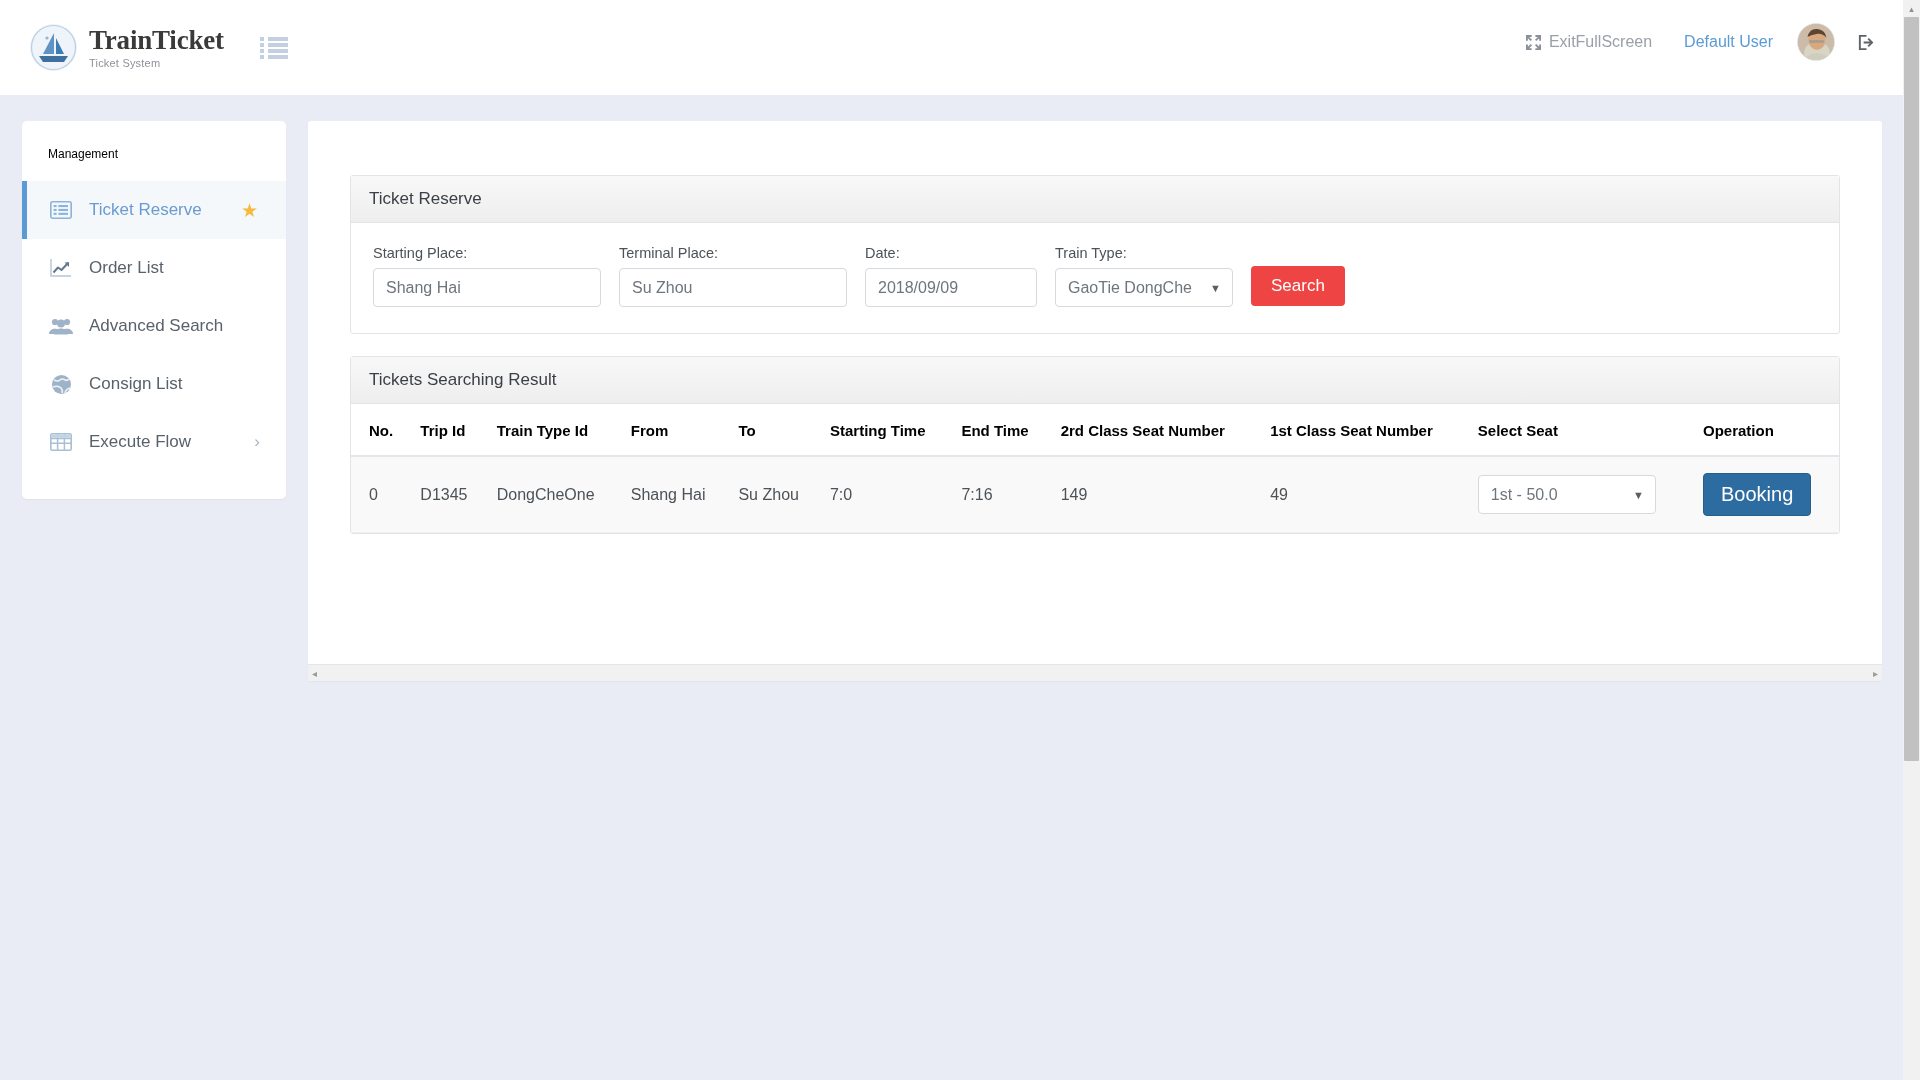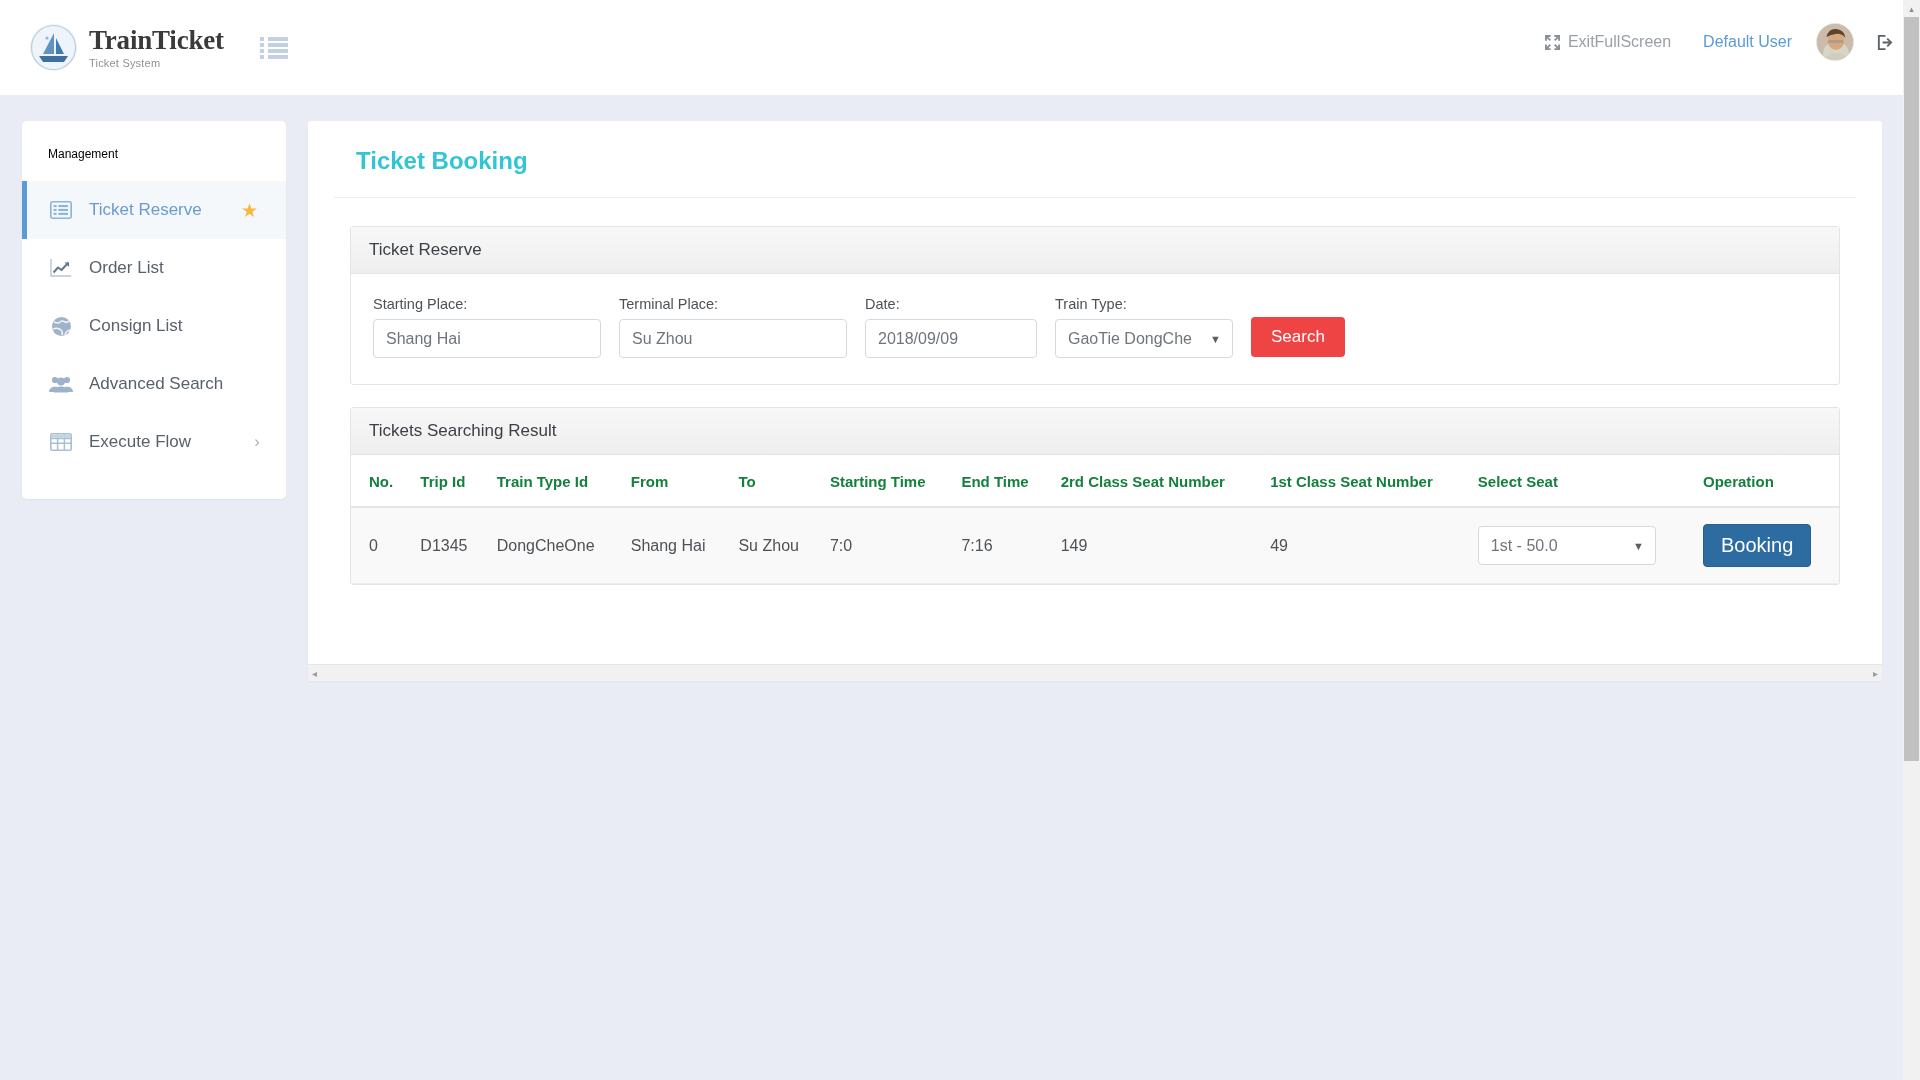--- a/index.html
+++ b/index.html
@@ -47,21 +47,21 @@
     width: 28px; height: 22px;
     display: flex; flex-direction: column; justify-content: space-between;
     cursor: pointer;
   }
   .ham-row { display: flex; align-items: center; gap: 4px; height: 4px; }
   .ham-dot { width: 4px; height: 4px; background: #c3d0e2; flex: 0 0 auto; }
   .ham-bar { flex: 1 1 auto; height: 4px; background: #c3d0e2; }
 
   .nav-right {
     position: absolute;
-    right: 25px; top: 0; height: 84px;
+    right: 44px; top: 0; height: 84px;
     display: flex; align-items: center; gap: 0;
   }
   .nav-item {
     display: flex; align-items: center; gap: 8px;
     font-size: 16px;
     color: #9aa0a8;
     cursor: pointer;
     padding: 0 16px;
   }
   .nav-item.user { color: #5b9bd5; }
@@ -213,21 +213,21 @@
   
   table.result {
     width: 100%;
     border-collapse: collapse;
     font-size: 16px;
   }
   table.result th {
     text-align: left;
     font-size: 15px;
     font-weight: bold;
-    color: #15803d;
+    color: #000000;
     padding: 18px 10px 16px 10px;
     border-bottom: 2px solid #e4e6ea;
     white-space: nowrap;
   }
   table.result td {
     padding: 16px 10px;
     color: #4d5257;
     background: #f9f9f9;
     border-bottom: 1px solid #eceef0;
     white-space: nowrap;
@@ -369,58 +369,57 @@
           <path d="M1 1v17h20" stroke="#b7c6d6" stroke-width="1.4"></path>
           <path d="M3.5 14.5 L8 9.5 L11.5 12 L18.5 4.5" stroke="#62798f" stroke-width="2" fill="none" stroke-linejoin="round"></path>
           <path d="M14.5 4.5h4.5v4.5z" fill="#62798f"></path>
         </svg>
       </span>
       <span class="side-label">Order List</span>
     </div>
 
     <div class="side-item">
       <span class="side-ico">
-        <svg width="21" height="21" viewBox="0 0 21 21">
-          <circle cx="10.5" cy="10.5" r="9.5" fill="#9fb3c8"></circle>
-          <path d="M3 6 q4 2 6 0 q2-2 5 0 q2 1 4-1 M2 13 q5-2 8 1 q2 2 1 5 M14 19 q1-4 5-5" stroke="#eef2f6" stroke-width="1.6" fill="none"></path>
-        </svg>
-      </span>
-      <span class="side-label">Consign List</span>
-    </div>
-
-    <div class="side-item">
-      <span class="side-ico">
         <svg width="24" height="18" viewBox="0 0 24 18" fill="#9fb3c8">
           <circle cx="6" cy="5" r="3.1"></circle>
           <circle cx="18" cy="5" r="3.1"></circle>
           <circle cx="12" cy="6.5" r="4"></circle>
           <path d="M0 17c0-3.2 2.7-5.2 6-5.2s6 2 6 5.2z"></path>
           <path d="M12 17c0-3.2 2.7-5.2 6-5.2s6 2 6 5.2z"></path>
           <path d="M5 17.5c0-3.6 3.1-5.9 7-5.9s7 2.3 7 5.9z"></path>
         </svg>
       </span>
       <span class="side-label">Advanced Search</span>
     </div>
 
     <div class="side-item">
       <span class="side-ico">
+        <svg width="21" height="21" viewBox="0 0 21 21">
+          <circle cx="10.5" cy="10.5" r="9.5" fill="#9fb3c8"></circle>
+          <path d="M3 6 q4 2 6 0 q2-2 5 0 q2 1 4-1 M2 13 q5-2 8 1 q2 2 1 5 M14 19 q1-4 5-5" stroke="#eef2f6" stroke-width="1.6" fill="none"></path>
+        </svg>
+      </span>
+      <span class="side-label">Consign List</span>
+    </div>
+
+    <div class="side-item">
+      <span class="side-ico">
         <svg width="22" height="18" viewBox="0 0 22 18" fill="none">
           <rect x="0.8" y="0.8" width="20.4" height="16.4" rx="1.4" stroke="#a9bfd3" stroke-width="1.6"></rect>
           <path d="M1 5.6h20 M1 10.2h20 M7.6 1v16 M14.4 1v16" stroke="#a9bfd3" stroke-width="1.5"></path>
           <rect x="1.6" y="1.6" width="18.8" height="3.2" fill="#c3d4e3"></rect>
         </svg>
       </span>
       <span class="side-label">Execute Flow</span>
       <span class="side-chev">›</span>
     </div>
   </div>
 
   <div class="content">
 
-    <div class="page-title">Ticket Booking</div>
 
     <div class="panel">
       <div class="panel-head">Ticket Reserve</div>
       <div class="panel-body">
         <div class="form-row">
 
           <div class="form-group">
             <label class="form-label">Starting Place:</label>
             <input class="form-control w-place" type="text" value="Shang Hai" style="">
           </div>

